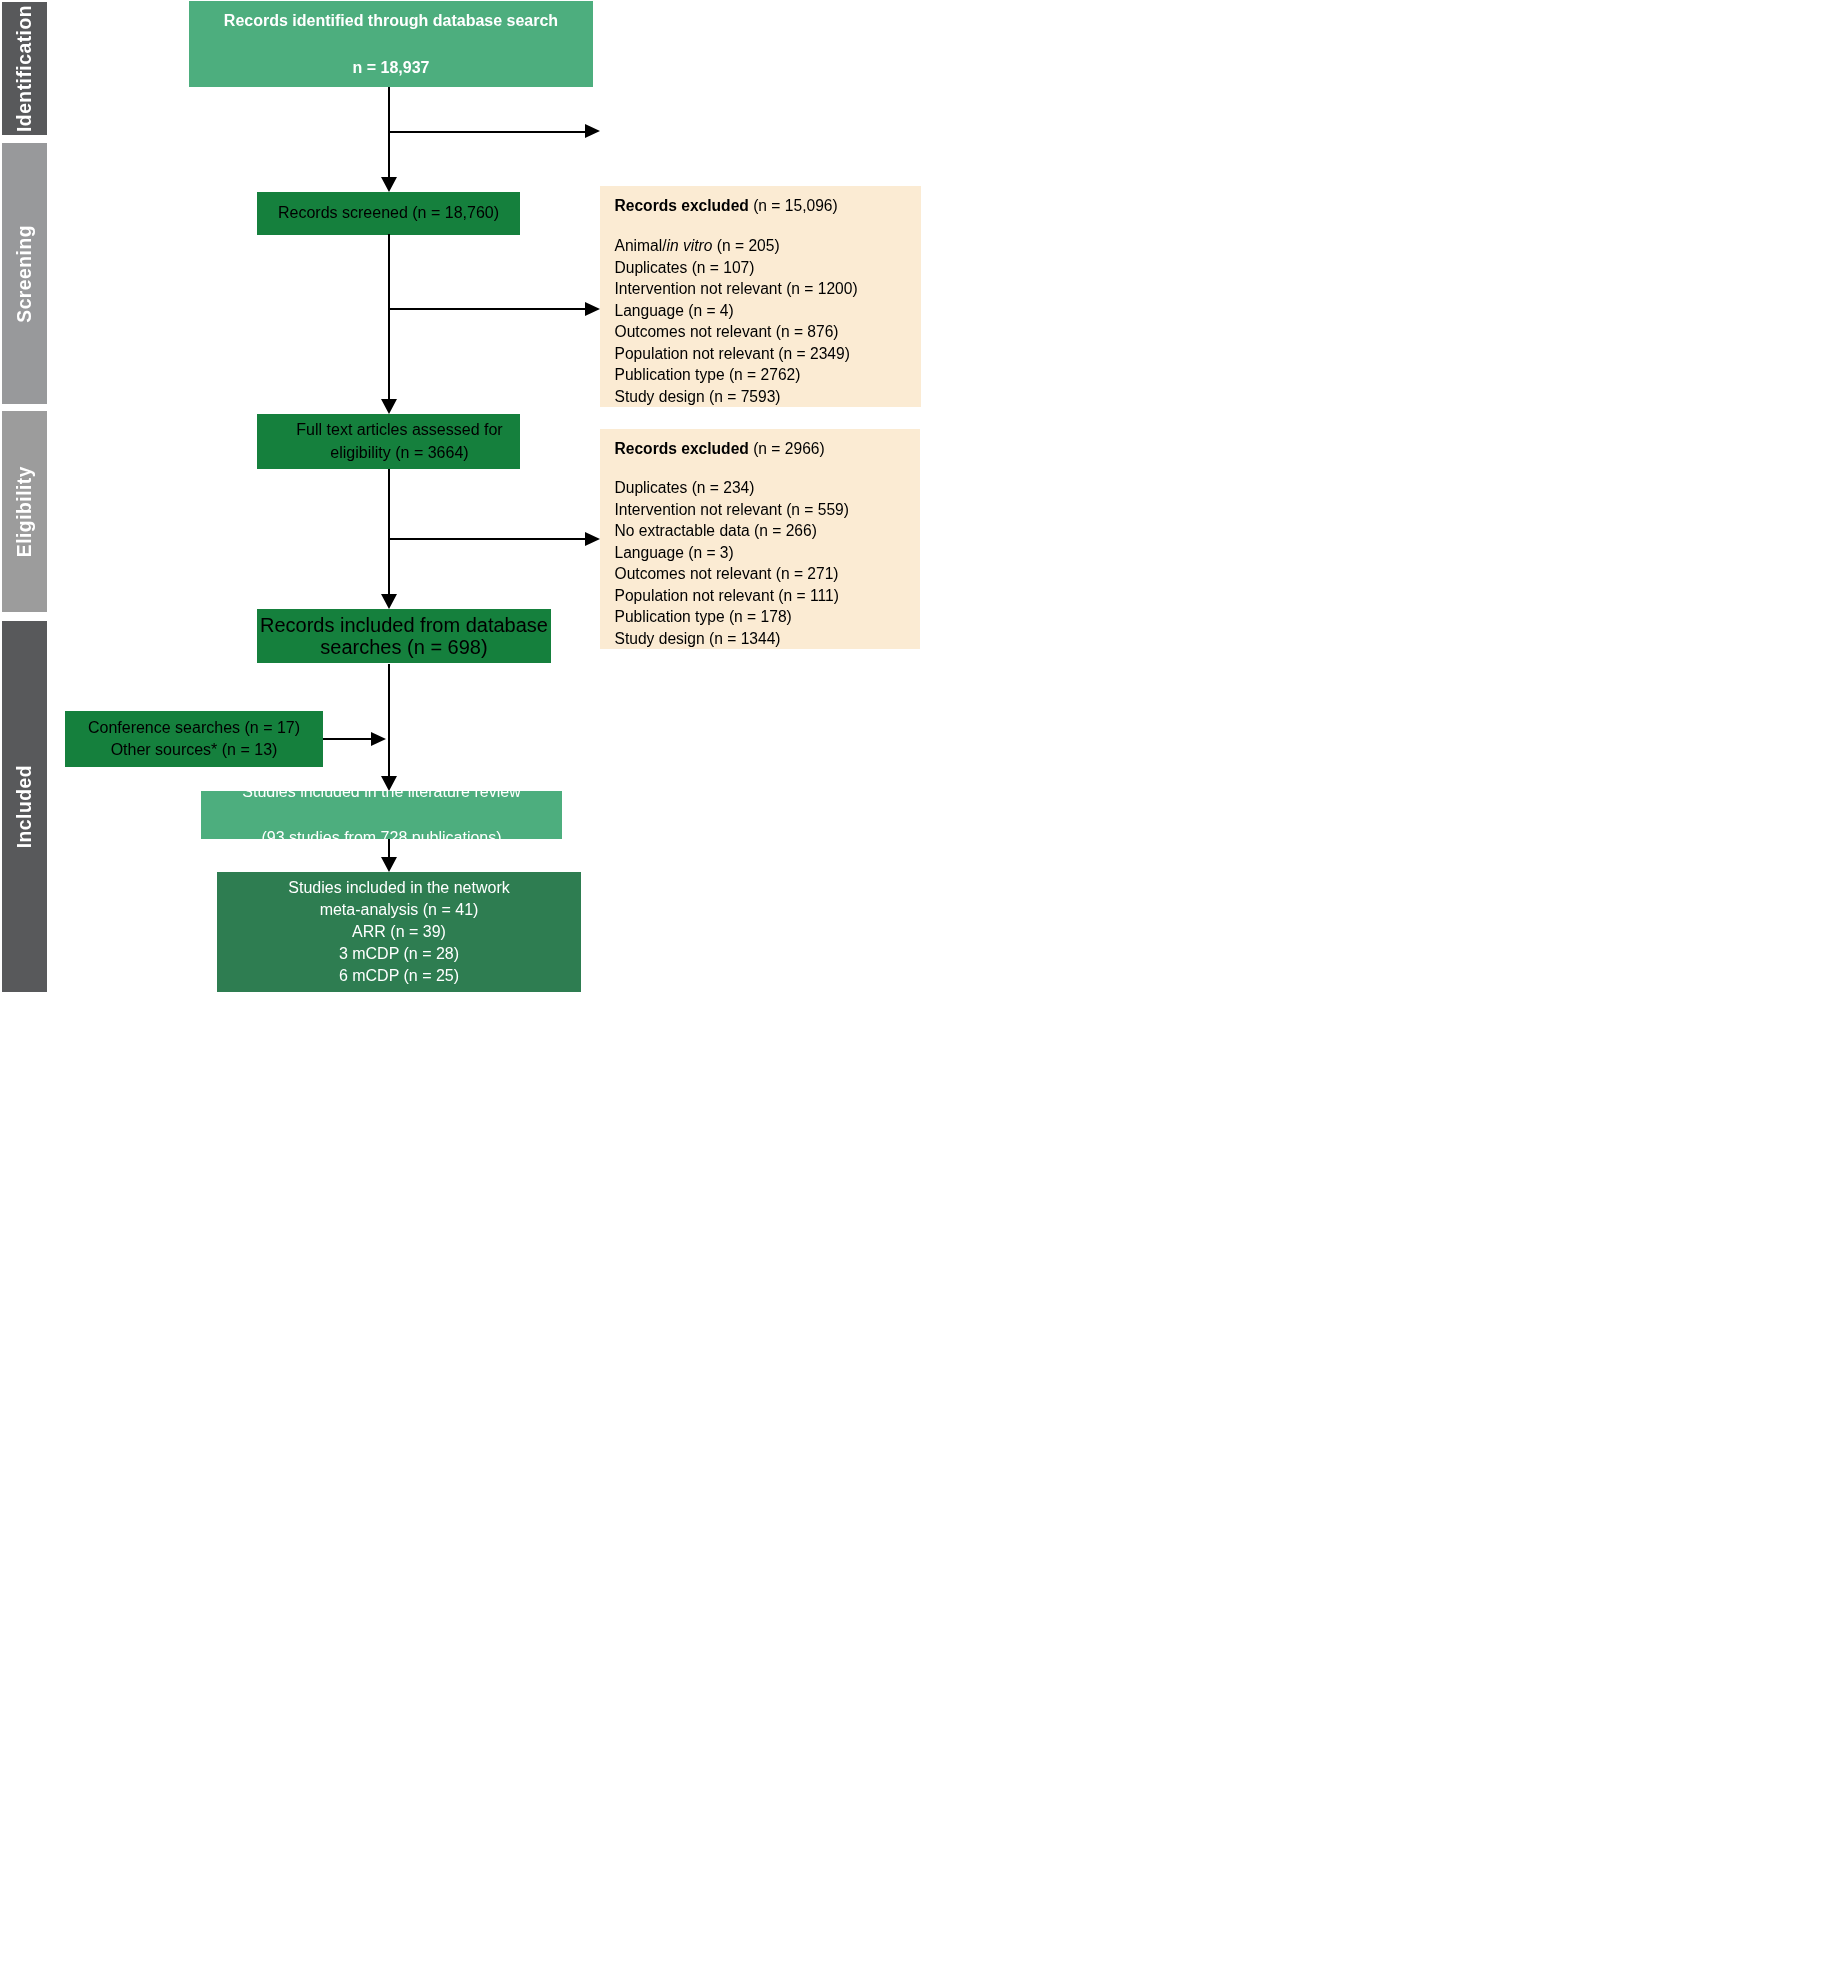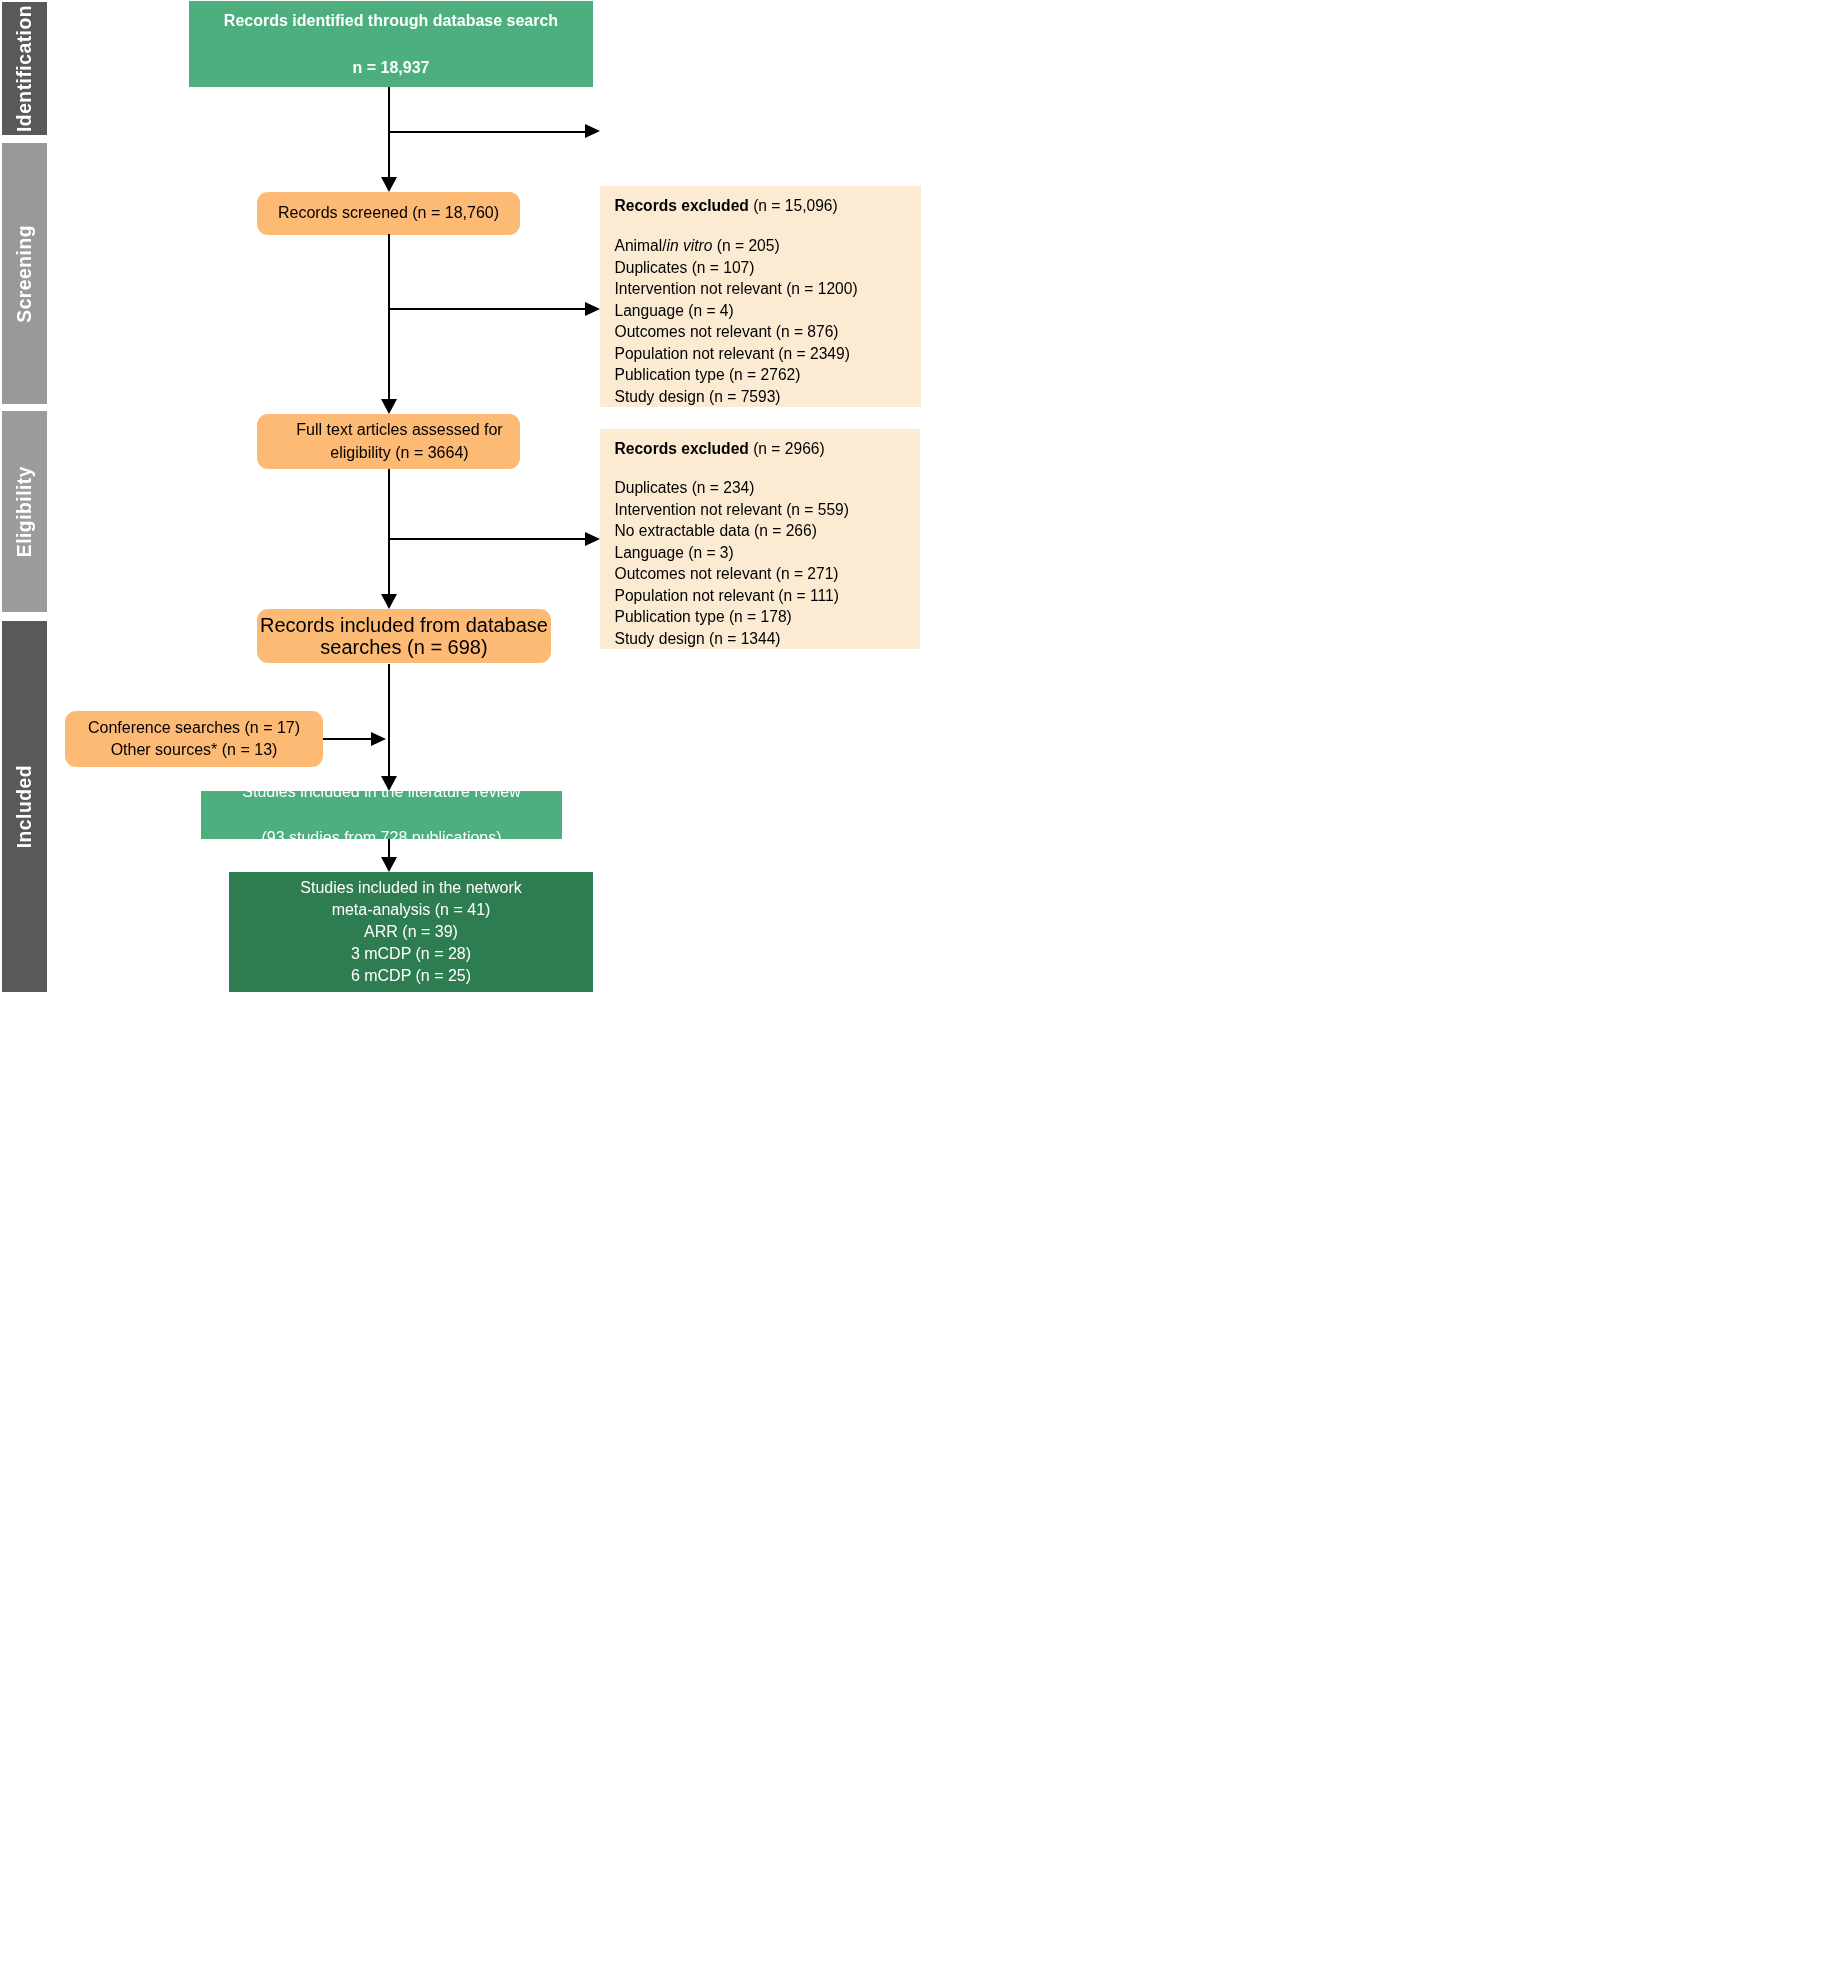--- a/index.html
+++ b/index.html
@@ -24,22 +24,22 @@
     color:#ffffff;font-weight:bold;font-size:19.3px;letter-spacing:0.5px;
     white-space:nowrap;
   }
   
   .box{
     position:absolute;box-sizing:border-box;
     display:flex;flex-direction:column;justify-content:center;align-items:center;
     text-align:center;color:#000000;
   }
   .green{background:#4DAE7E;color:#ffffff;gap:24px;}
-  .darkgreen{background:#2E7D51;color:#ffffff;margin-left:12px;}
-  .mint{background:#fdba74;border-radius:11px;}
+  .darkgreen{background:#2E7D51;color:#ffffff;}
+  .mint{background:#15803d;}
   .peach{background:#FBEBD3;}
   .b-identified{left:189px;top:1.1px;width:404px;height:86px;font-weight:bold;font-size:16px;line-height:23.6px;}
   .b-dup{left:600px;top:105px;width:321px;height:53px;font-size:15.6px;line-height:22px;}
   .b-screened{left:257px;top:192px;width:263px;height:43px;font-size:16px;line-height:22.5px;}
   .b-fulltext{left:257px;top:414px;width:263px;height:55px;font-size:16px;line-height:22.5px;padding-left:22px;}
   .b-included-db{left:257px;top:609px;width:294px;height:54px;font-size:20px;line-height:22.5px;}
   .b-conference{left:65px;top:711px;width:258px;height:56px;font-size:16px;line-height:22.5px;}
   .b-literature{left:201px;top:791px;width:361px;height:48px;font-size:16px;line-height:22.5px;}
   .b-network{left:217px;top:872px;width:364px;height:121px;font-size:16px;line-height:22px;justify-content:flex-start;padding-top:5.4px;}
   

